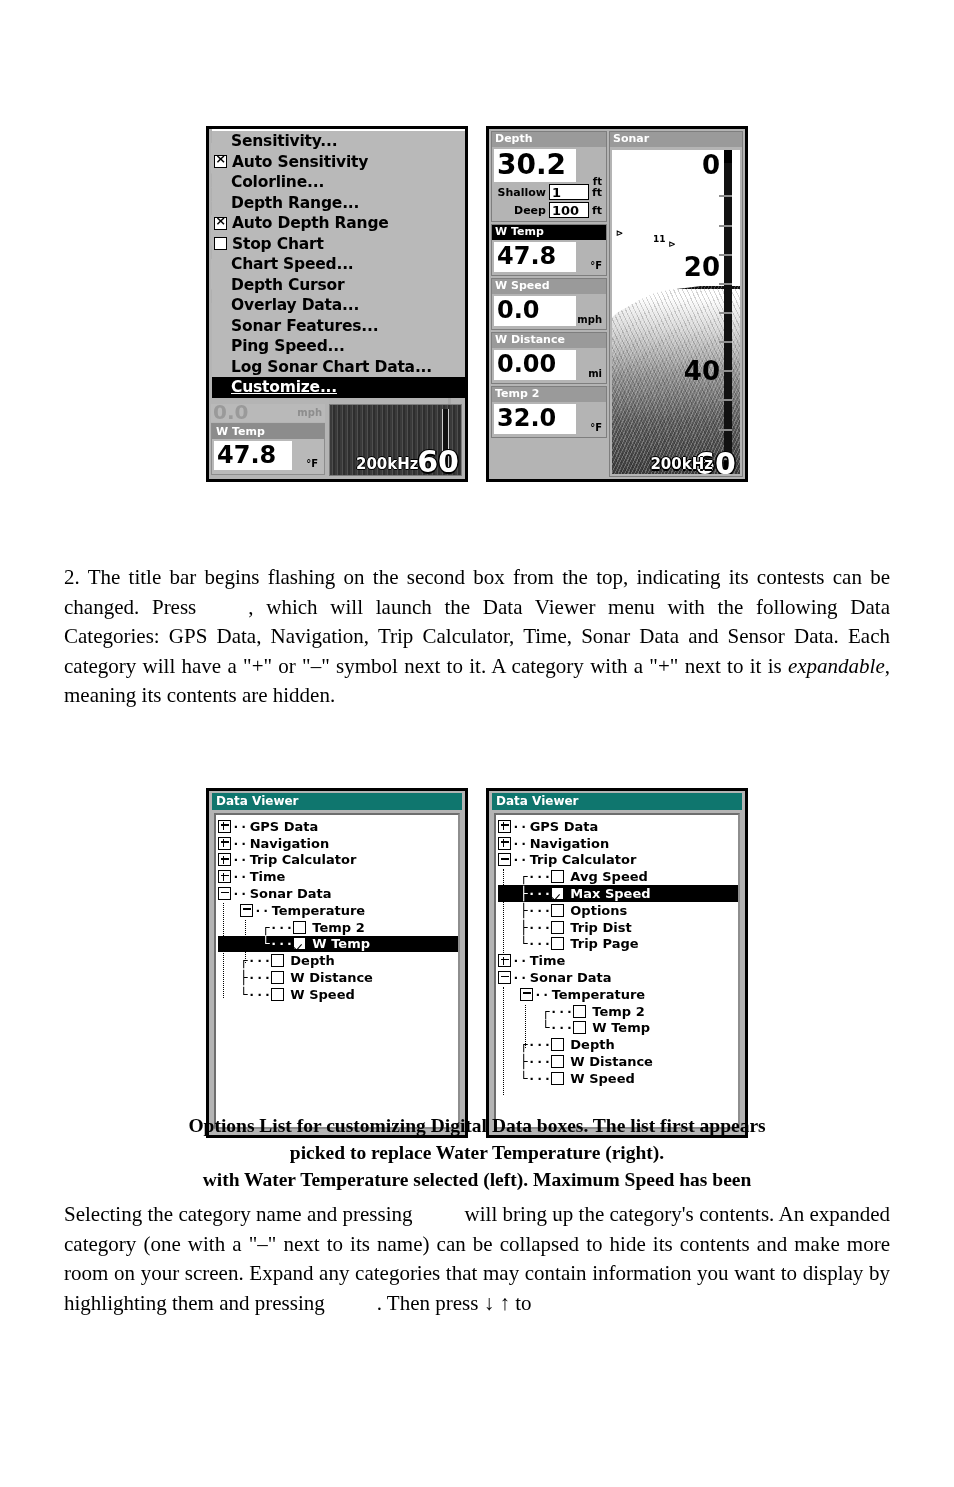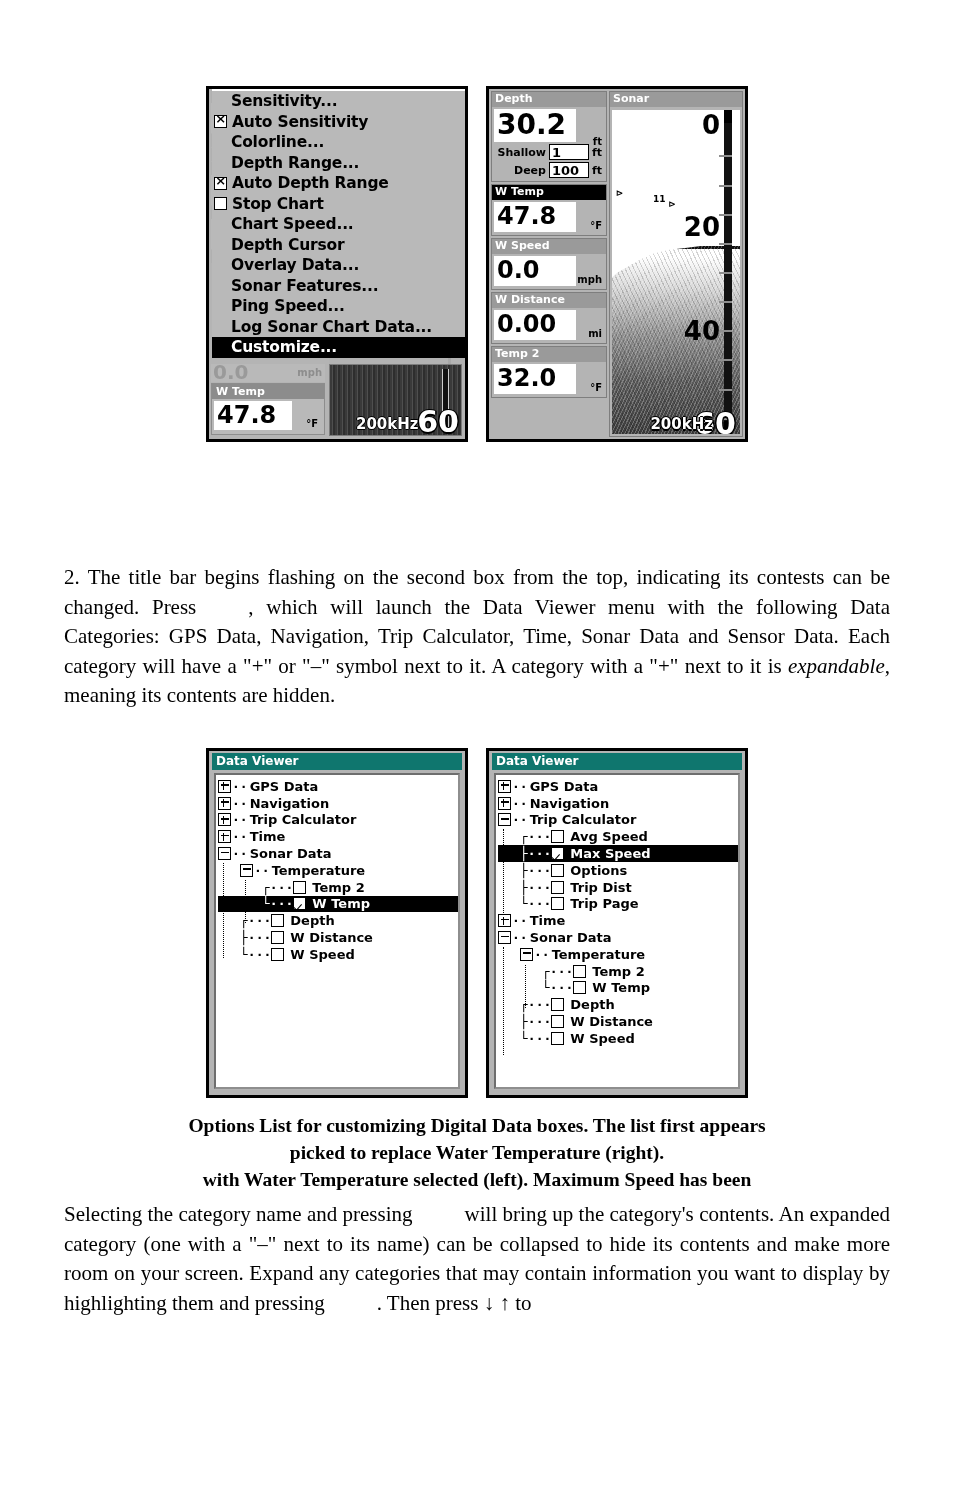--- a/index.html
+++ b/index.html
@@ -13,20 +13,21 @@
     overflow:hidden;
   }
   .page{
     position:absolute;left:0;top:0;width:954px;height:1487px;
   }
 
   
   .fig-row{
     display:flex;justify-content:center;align-items:flex-start;
     gap:18px;
+    margin-top:40px;
   }
   #fig1-row{position:absolute;left:0;top:86px;width:954px;}
   #fig2-row{position:absolute;left:0;top:748px;width:954px;}
 
   
   .lcd{
     border:3px solid #000;
     background:#b4b4b4;
     position:relative;
     font-family:"DejaVu Sans", sans-serif;
@@ -77,21 +78,21 @@
     font-size:15.5px;font-weight:bold;
     color:#000;
     padding-left:2px;
     letter-spacing:-0.2px;
     font-family:"DejaVu Sans", sans-serif;
     white-space:nowrap;
   }
   .menu-item .mlabel{margin-left:2px;}
   .menu-item.indent .mlabel{margin-left:17px;}
   .menu-item.selected{
-    background:#000;color:#fff;
+    background:#000;color:#fff;text-decoration:underline;
   }
   .cbx{
     width:11px;height:11px;border:1.5px solid #000;background:#fff;
     display:inline-block;margin-right:3px;flex:0 0 auto;
     position:relative;
   }
   .cbx.checked::after{
     content:"×";position:absolute;left:0;right:0;top:-4px;
     text-align:center;font-size:13px;font-weight:bold;color:#000;line-height:14px;
   }

